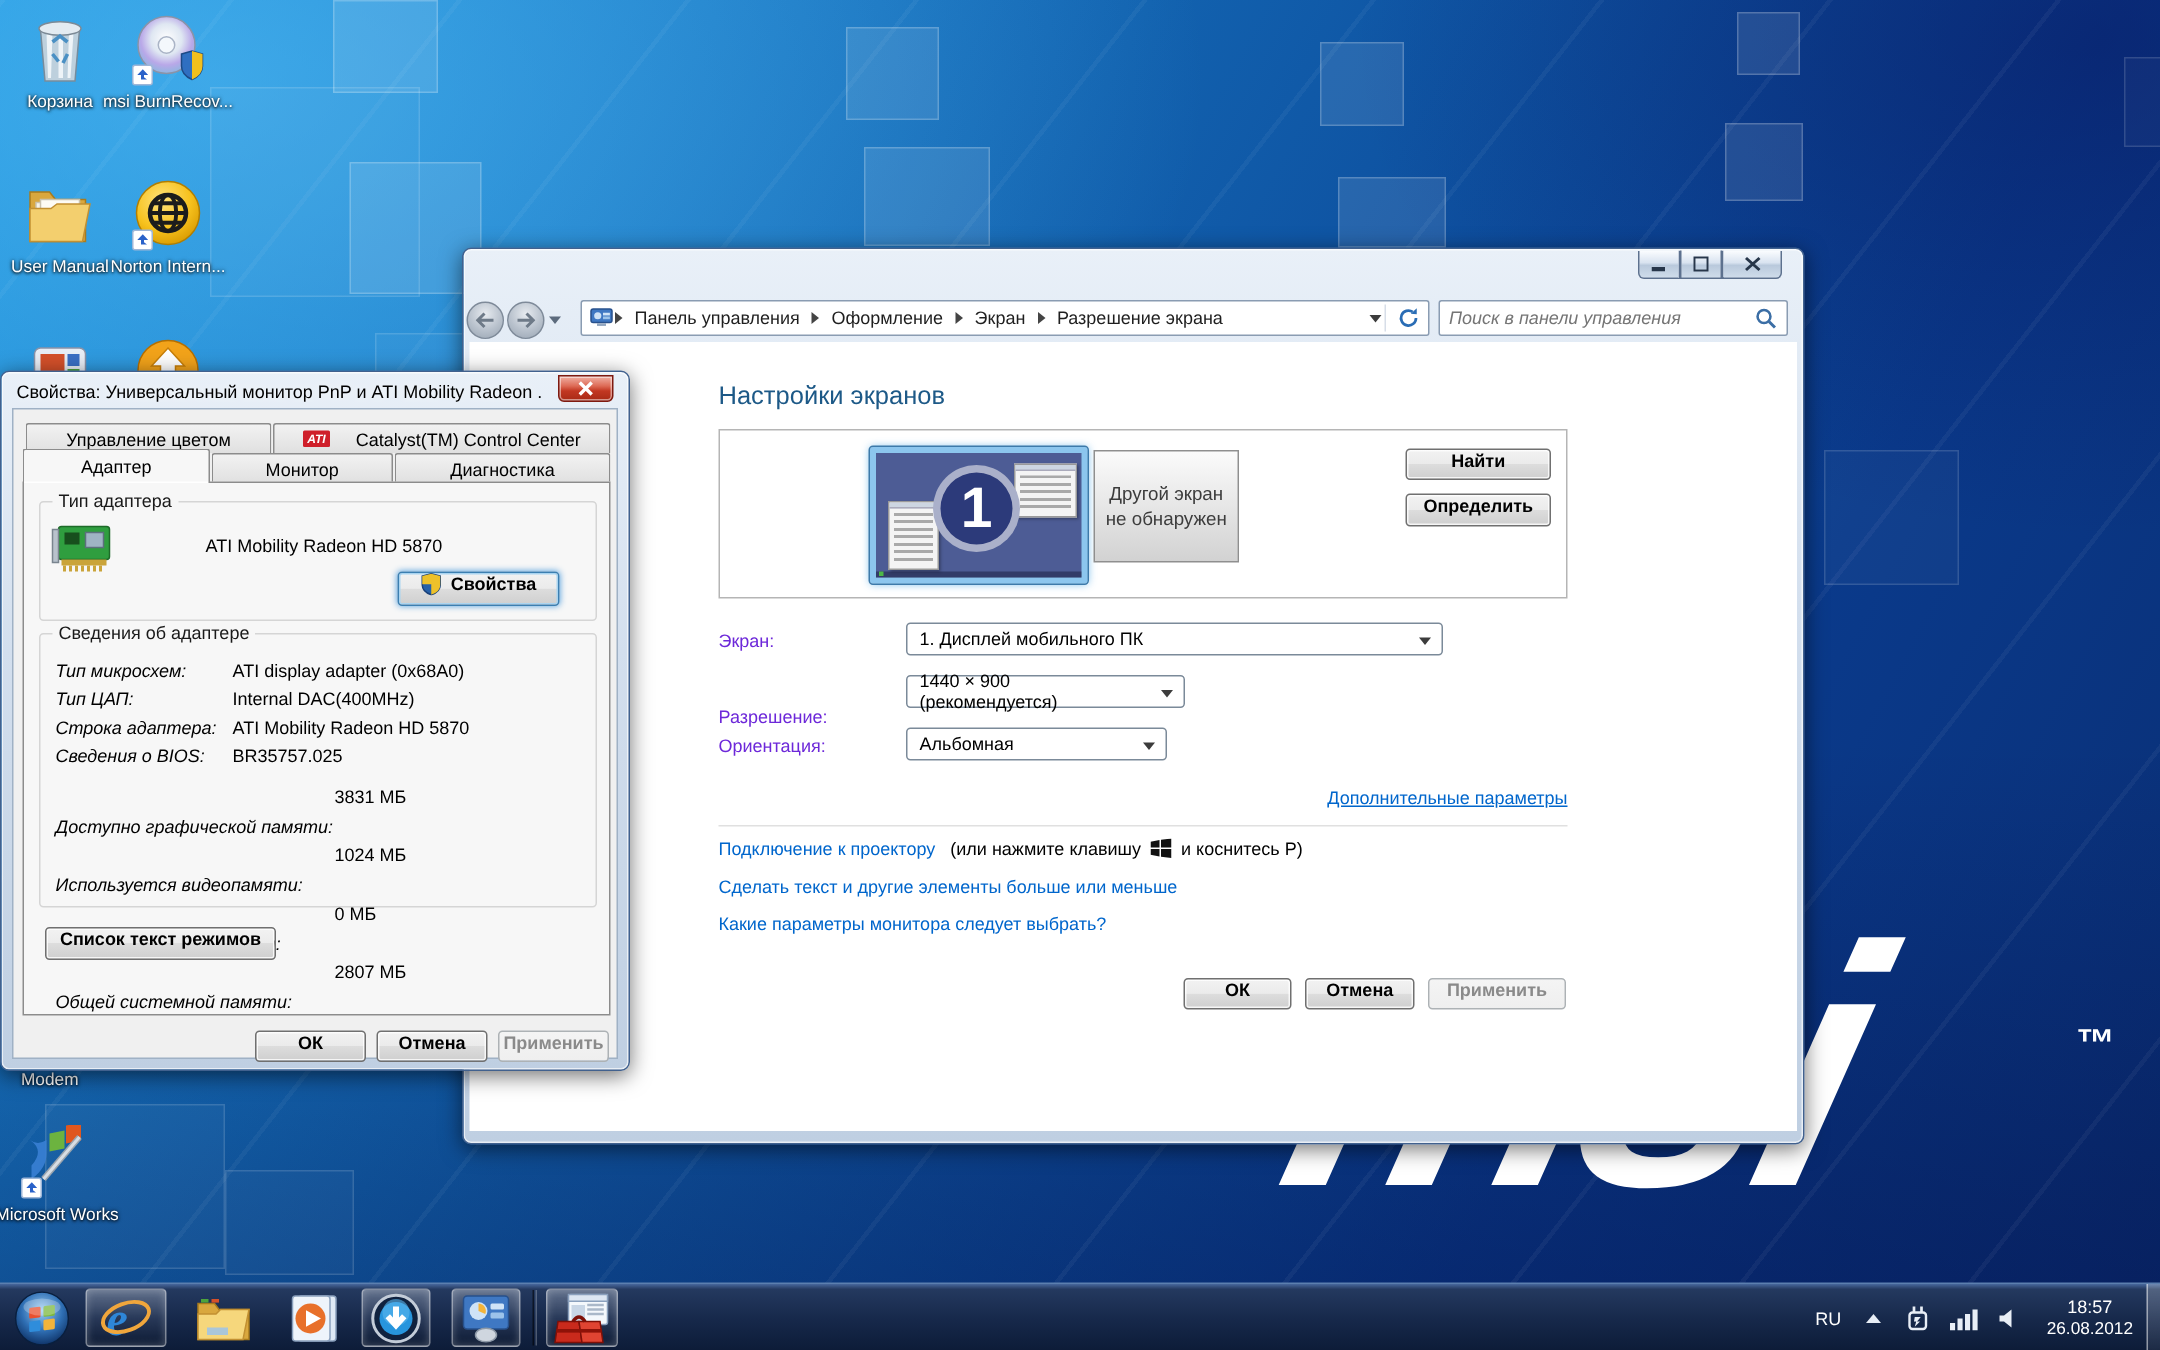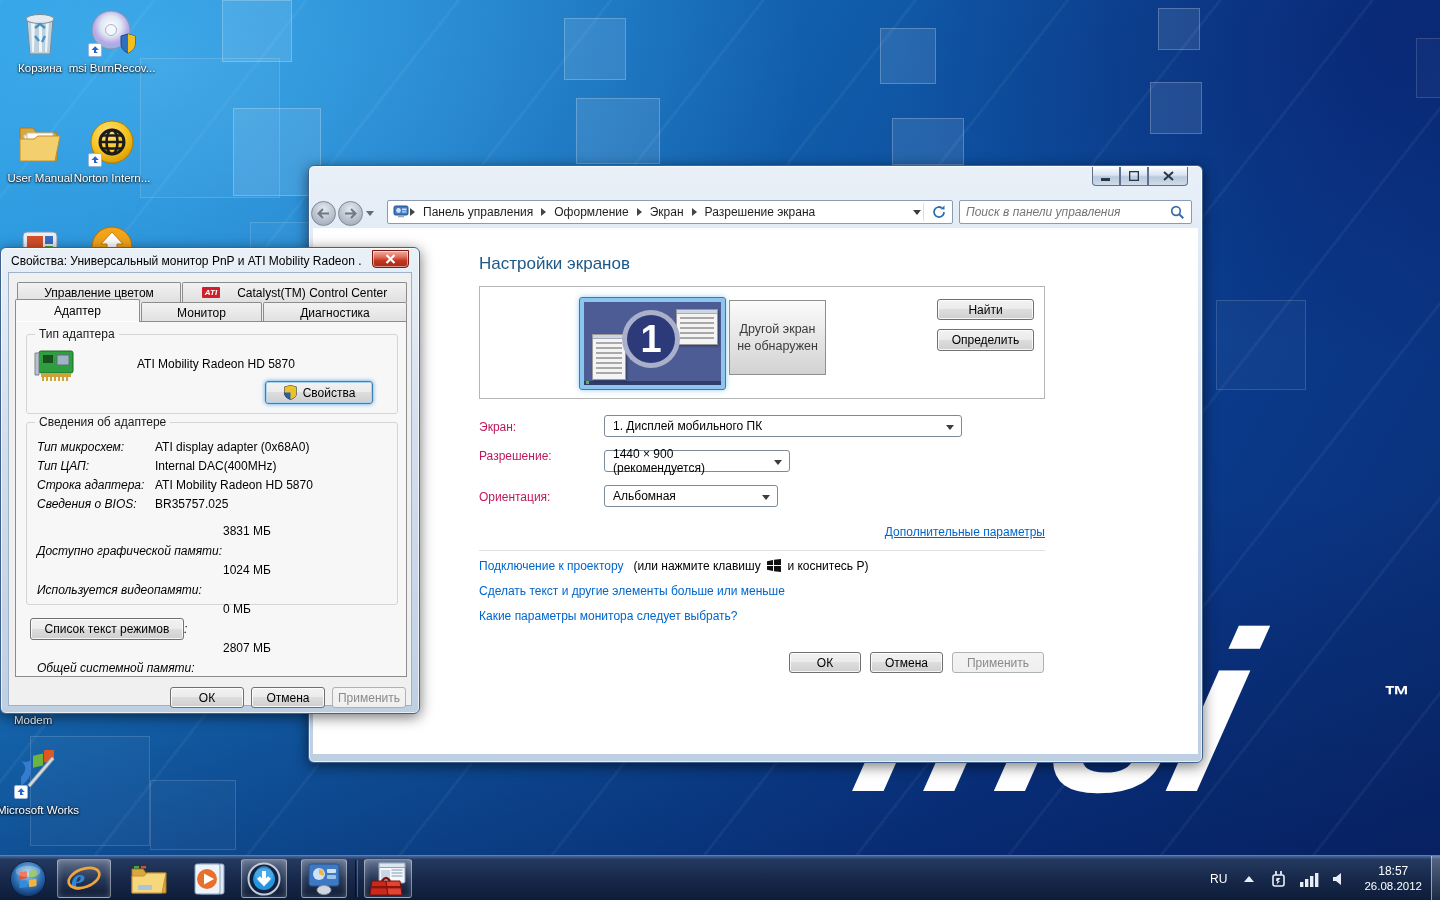--- a/index.html
+++ b/index.html
@@ -31,22 +31,22 @@
     text-shadow:0 1px 2px rgba(0,0,0,.95), 0 0 3px rgba(0,0,0,.7); }
   .sc-badge { position:absolute; left:1px; bottom:1px; width:14px; height:14px; background:#fff;
     border:1px solid #9db6d8; border-radius:2px; display:flex; align-items:center; justify-content:center; }
 
   
   .glass { background:linear-gradient(180deg,#e9f0f8 0%,#d3dfee 40%,#bfcfe2 100%);
     border:1px solid #41618e; border-radius:6px;
     box-shadow:0 3px 14px rgba(0,0,0,.55), inset 0 0 0 1px rgba(255,255,255,.65); }
   .btn { position:absolute; border:1px solid #707070; border-radius:3px; color:#000; font-size:12px;
     background:linear-gradient(180deg,#f2f2f2 0%,#ebebeb 49%,#dddddd 50%,#cfcfcf 100%);
-    display:flex; align-items:center; justify-content:center; cursor:pointer;
-    box-shadow:inset 0 0 0 1px rgba(255,255,255,.8); }
+    display:flex; align-items:flex-start; justify-content:center; cursor:pointer;
+    box-shadow:inset 0 0 0 1px rgba(255,255,255,.8);font-weight:bold; }
   .btn.disabled { border-color:#adb2b5; color:#8a8a8a;
     background:linear-gradient(180deg,#f4f4f4,#efefef); box-shadow:none; }
   .btn.focus { border-color:#3c7fb1; box-shadow:0 0 4px rgba(64,150,220,.9), inset 0 0 0 1px #a9d4f0; }
   .link { color:#0066cc; cursor:pointer; }
   .dd { position:absolute; height:22px; background:#fff; border:1px solid #7b8a99; border-radius:3px;
     display:flex; align-items:center; padding:0 22px 0 8px; cursor:pointer; }
   .dd .caret { position:absolute; right:7px; top:9px; width:0; height:0;
     border-left:4px solid transparent; border-right:4px solid transparent; border-top:5px solid #3c3c3c; }
   .caret-sm { display:inline-block; width:0; height:0; border-left:4px solid transparent;
     border-right:4px solid transparent; border-top:5px solid #3c3c3c; }
@@ -89,21 +89,21 @@
     box-shadow:1px 1px 2px rgba(0,0,0,.35); }
   .mini-win .bar { height:4px; background:#cdd6e2; border-bottom:1px solid #aab; }
   .mini-win .lines { margin:3px; height:calc(100% - 12px);
     background:repeating-linear-gradient(180deg,#a9a9a9 0 2px, transparent 2px 5px); }
   .monitor .tstrip { position:absolute; left:0; bottom:0; width:100%; height:4px; background:rgba(0,0,20,.35); }
   .monitor .tdot { position:absolute; left:2px; bottom:1px; width:3px; height:3px; background:#4db848; }
   .other-display { position:absolute; left:249px; top:13px; width:97px; height:75px;
     background:linear-gradient(180deg,#fbfbfb,#d2d2d2); border:1px solid #8f8f8f;
     display:flex; flex-direction:column; align-items:center; justify-content:center;
     color:#3c3c3c; font-size:12.5px; line-height:17px; }
-  .fld-label { position:absolute; left:166px; color:#be185d; }
+  .fld-label { position:absolute; left:166px; color:#6d28d9; }
   .adv-link { position:absolute; left:571px; top:297px; width:161px; text-align:right; text-decoration:underline; }
   .divider { position:absolute; left:166px; top:322px; width:566px; height:1px; background:#e0e0e0; }
   .inline-row { position:absolute; left:166px; white-space:nowrap; }
   .winflag { display:inline-block; vertical-align:-2px; margin:0 3px; }
 
   
   .dialog { position:absolute; left:0px; top:247px; width:420px; height:467px; z-index:4; }
   .dlg-title { position:absolute; left:10px; top:6px; width:350px; color:#000; white-space:nowrap;
     overflow:hidden; text-shadow:0 0 8px rgba(255,255,255,.9); }
   .dlg-close { position:absolute; right:10px; top:2px; width:37px; height:18px; border-radius:0 0 4px 4px;
@@ -375,21 +375,21 @@
         <span>Определить</span>
       </button>
     </div>
 
     <div class="fld-label" style="top:192px">Экран:</div>
     <div class="dd" style="left:291px;top:187px;width:358px">
       <span>1. Дисплей мобильного ПК</span>
       <span class="caret"></span>
     </div>
 
-    <div class="fld-label" style="top:221px">Разрешение:</div>
+    <div class="fld-label" style="top:243px">Разрешение:</div>
     <div class="dd" style="left:291px;top:222px;width:186px">
       <span>1440 × 900 (рекомендуется)</span>
       <span class="caret"></span>
     </div>
 
     <div class="fld-label" style="top:262px">Ориентация:</div>
     <div class="dd" style="left:291px;top:257px;width:174px">
       <span>Альбомная</span>
       <span class="caret"></span>
     </div>

